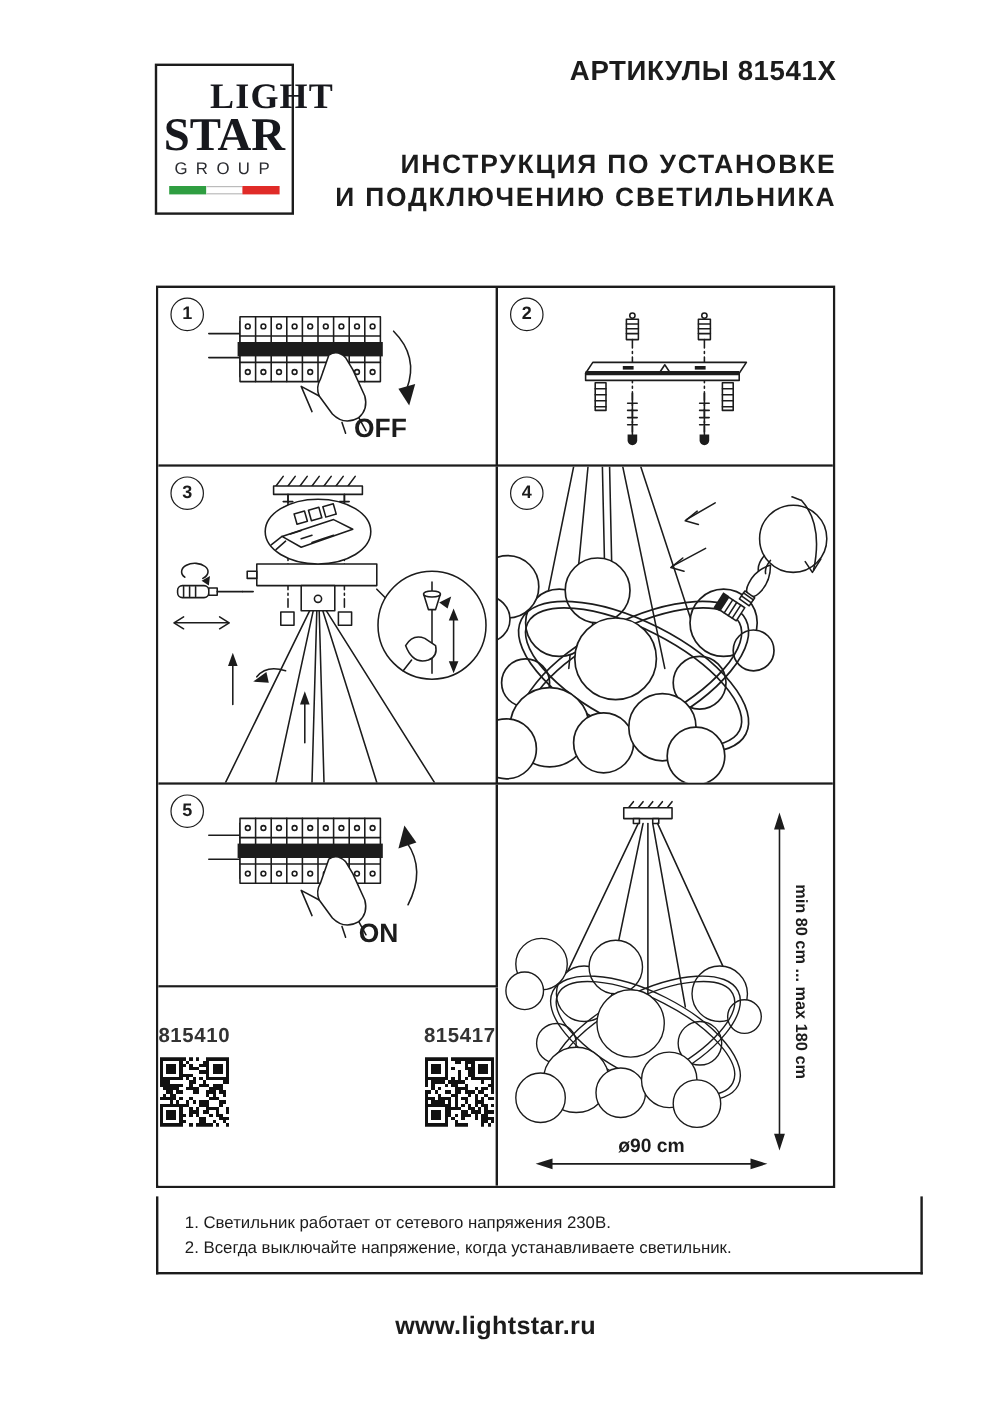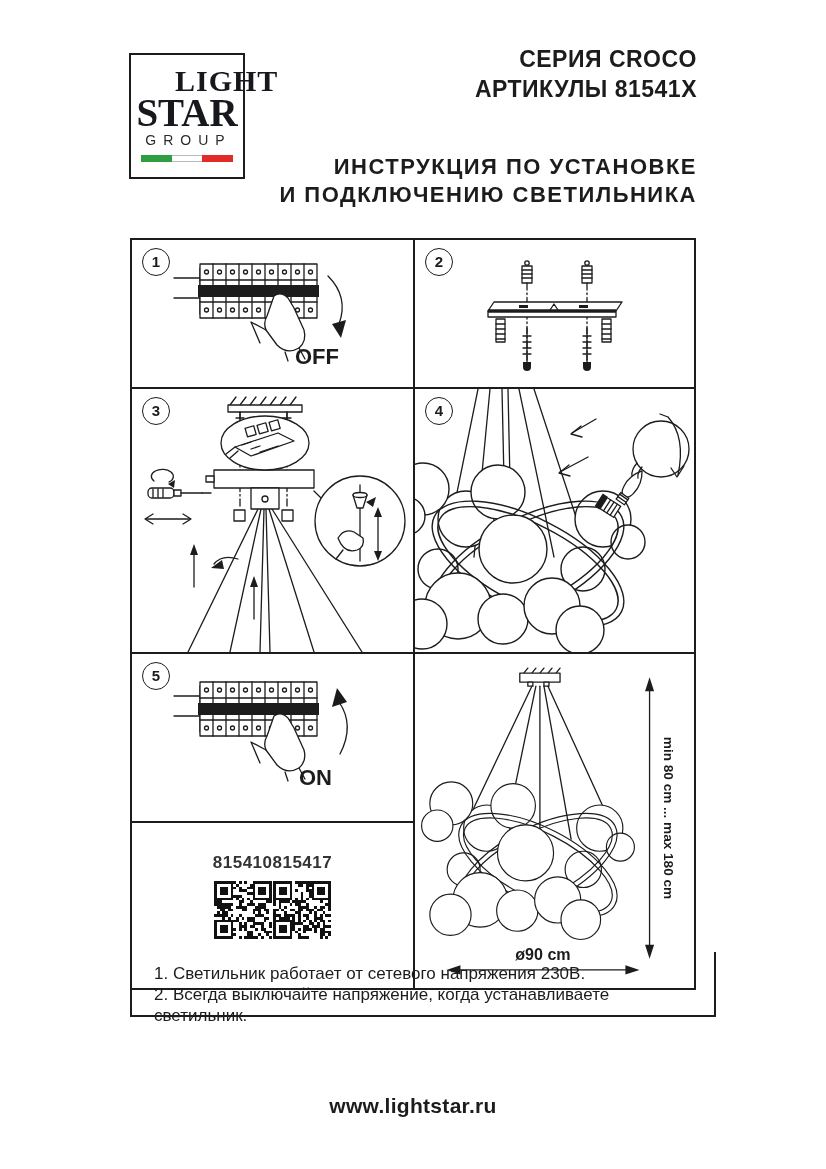--- a/index.html
+++ b/index.html
@@ -44,29 +44,29 @@
   .ln{fill:none;stroke:#1c1c1c;stroke-width:1.3;stroke-linecap:round;stroke-linejoin:round;}
   .fw{fill:#fff;stroke:#1c1c1c;stroke-width:1.3;stroke-linejoin:round;}
   .fb{fill:#1c1c1c;stroke:none;}
   .dash{stroke-dasharray:7 3 1.5 3;}
   svg text{font-family:"Liberation Sans",sans-serif;fill:#1c1c1c;}
   .switch-label{font-size:22px;font-weight:600;}
   .dim-label{font-size:13.5px;font-weight:bold;}
   .dia-label{font-size:16px;font-weight:bold;}
 
   
-  .qr-wrap{position:absolute;top:30px;left:0;width:100%;display:flex;justify-content:center;}
+  .qr-wrap{position:absolute;top:30px;left:0;width:100%;display:flex;justify-content:space-between;}
   .qr-cell{text-align:center;}
   .qr-label{font-size:17px;font-weight:bold;color:#333;letter-spacing:.5px;margin-bottom:8px;}
   .qr-svg{width:58px;height:58px;display:block;margin:0 auto;}
 
   
-  .notes{position:absolute;left:130px;top:952px;width:586px;height:65px;box-sizing:border-box;
+  .notes{position:absolute;left:130px;top:997px;width:639px;height:65px;box-sizing:border-box;
          border:2px solid #1c1c1c;border-top:none;padding:11px 10px 0 22px;
-         font-size:17px;line-height:21px;}
+         font-size:14px;line-height:21px;}
   .footer{position:absolute;left:0;top:1094px;width:100%;text-align:center;
           font-size:21px;font-weight:bold;letter-spacing:.3px;}
 </style>
 </head>
 <body>
 
 <svg width="0" height="0" style="position:absolute" aria-hidden="true">
 <defs>
   <g id="point-hand" stroke="#1c1c1c" stroke-width="1.3" stroke-linejoin="round" stroke-linecap="round">
     <path fill="#fff" d="M0,0 L-7,20 Q-11,27 -8,34 L3,49 Q13,59 25,52 Q33,45 30,34 L20,12 L14,2 Q7,-5 0,0 Z"></path>
@@ -105,21 +105,20 @@
     <div class="logo-star">STAR</div>
     <div class="logo-group">GROUP</div>
     <div class="logo-flag">
       <span id="flag-green" style="background: rgb(47, 158, 65);"></span>
       <span class="flag-mid" id="flag-white" style="background: rgb(255, 255, 255);"></span>
       <span id="flag-red" style="background: rgb(224, 43, 40);"></span>
     </div>
   </div>
 
   <div class="header-text">
-    <div class="ht-series">СЕРИЯ CROCO</div>
     <div class="ht-articles">АРТИКУЛЫ 81541X</div>
     <div class="ht-instruction">
       <div>ИНСТРУКЦИЯ ПО УСТАНОВКЕ</div>
       <div>И ПОДКЛЮЧЕНИЮ СВЕТИЛЬНИКА</div>
     </div>
   </div>
 
   <div class="grid">
 
     <div class="panel p1">

